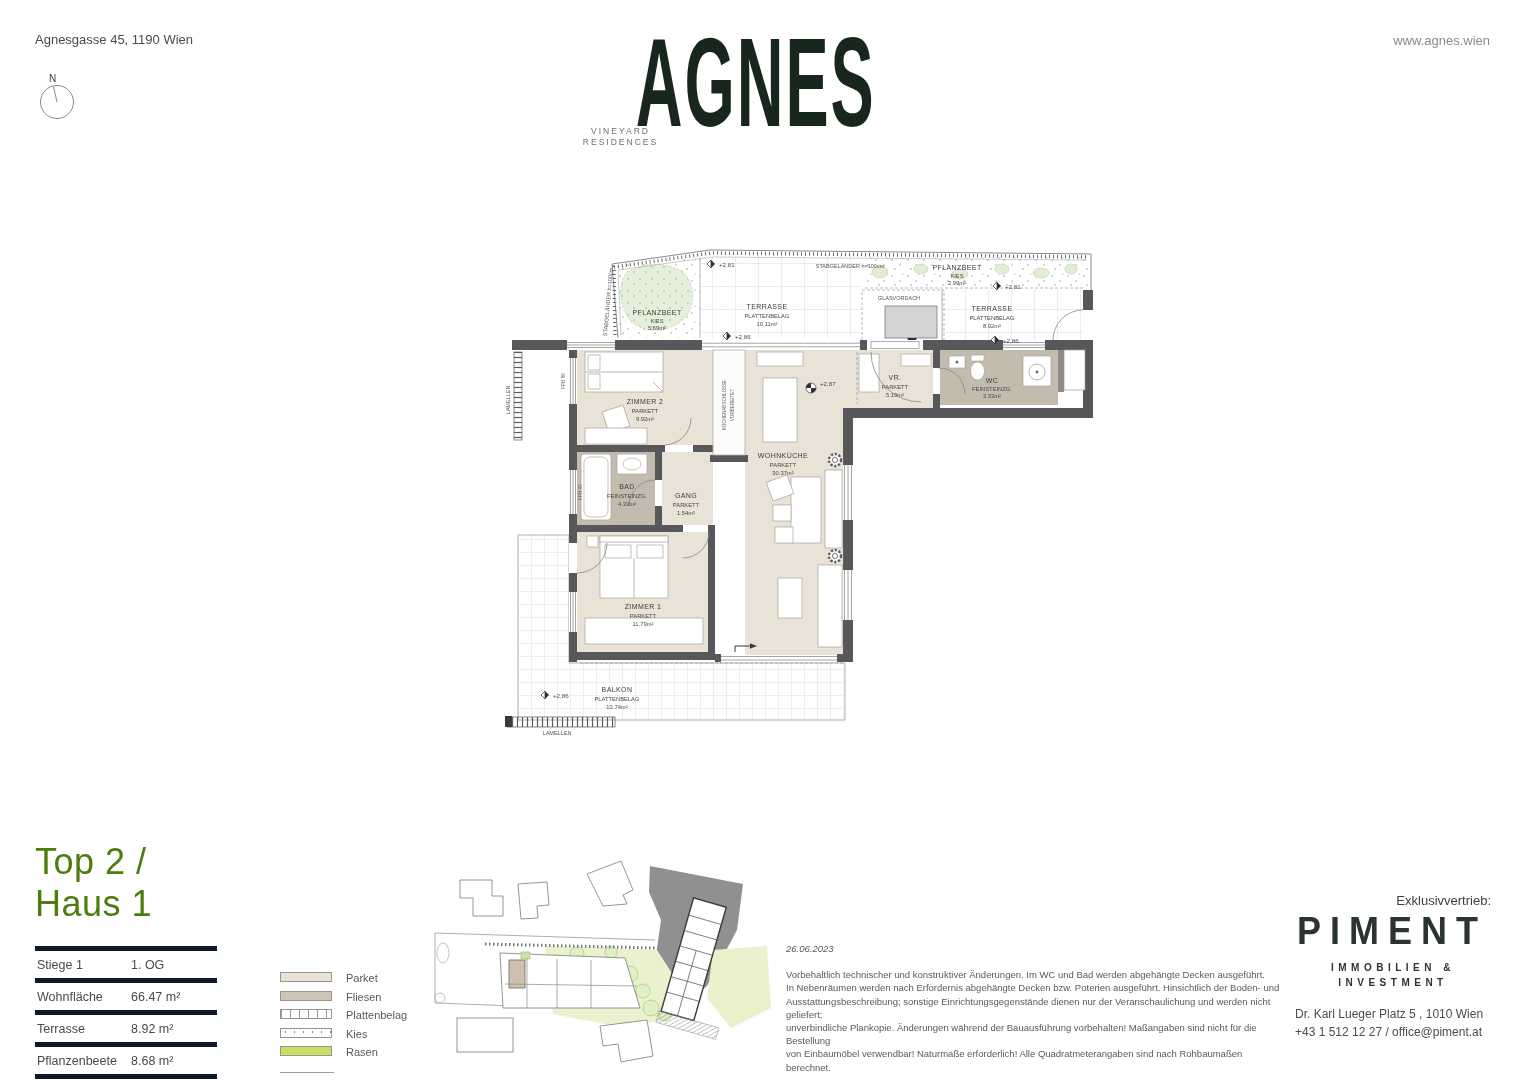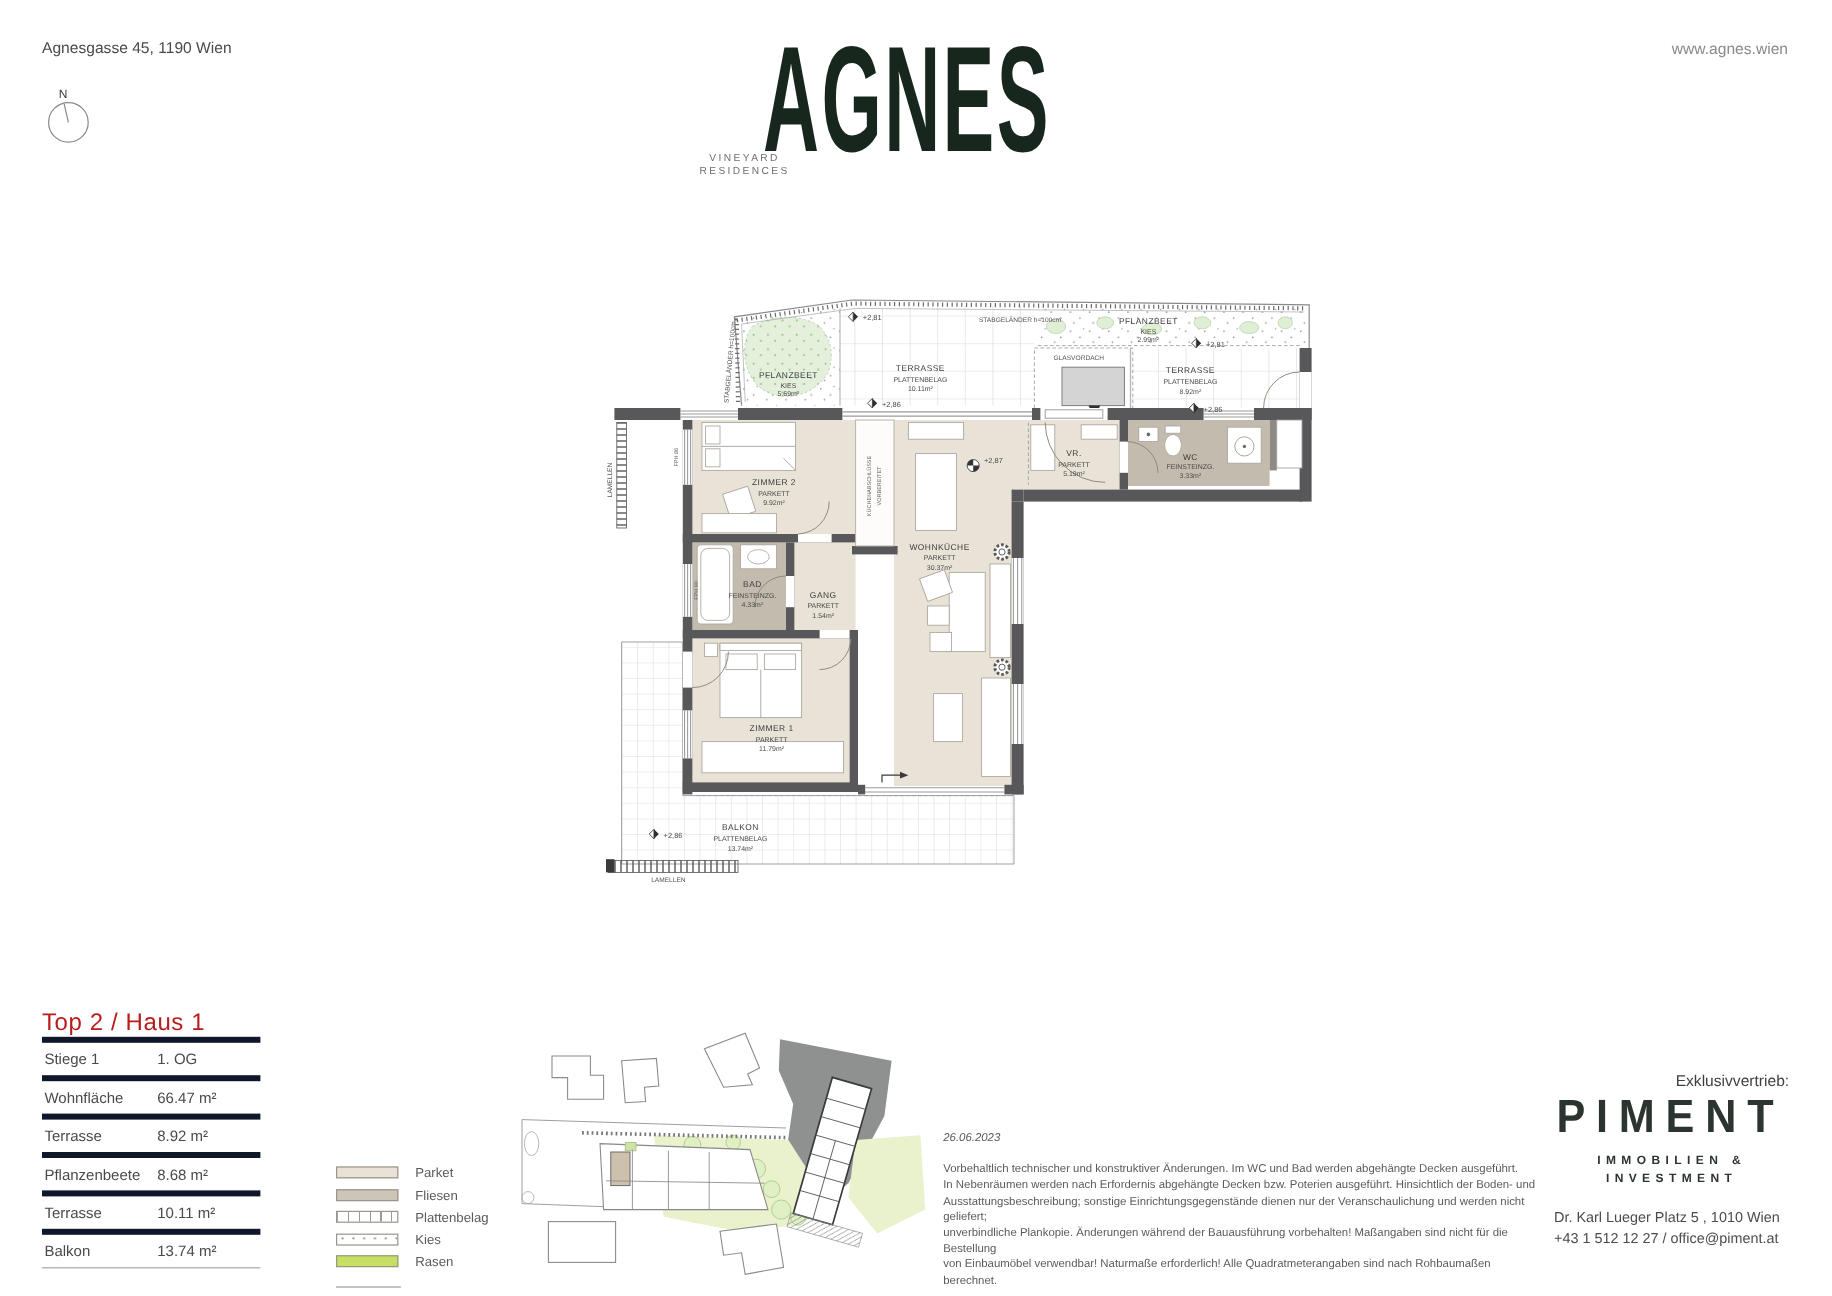--- a/index.html
+++ b/index.html
@@ -9,21 +9,21 @@
   
   .address{left:35px;top:32px;font-size:13px;color:#4a4a4a;}
   .website{right:37px;top:33px;font-size:13px;color:#8a8a8a;}
   .logo-wrap{left:0;top:20px;width:1512px;text-align:center;}
   .agnes{display:inline-block;font-size:98px;font-weight:700;letter-spacing:3px;line-height:1;
          color:#18271d;transform:scale(0.66,1.28);transform-origin:center top;}
   .logo-sub{left:4px;top:126px;width:1233px;text-align:center;font-size:8.5px;letter-spacing:2px;
             color:#6f6f6f;line-height:11px;}
   
   .unit{left:35px;top:841px;width:182px;}
-  .unit-title{font-size:20px;color:#b91c1c;letter-spacing:.5px;margin-bottom:0;}
+  .unit-title{font-size:36px;color:#4d7c0f;letter-spacing:.5px;margin-bottom:21px;}
   .unit-row{display:flex;border-top:5px solid #0f172a;padding:7px 0 6px 2px;font-size:12.5px;color:#4a4a4a;}
   .unit-row:last-child{border-bottom:1px solid #a8a8a8;}
   .unit-row .lbl{flex:0 0 94px;}
   
   .legend{left:280px;top:972px;}
   .leg-row{display:flex;height:18.5px;}
   .sw{width:52px;height:10px;border:1px solid #9a948a;box-sizing:border-box;}
   .sw-parket{background:#e9e2d6;}
   .sw-fliesen{background:#ccc5b8;}
   .sw-platten{background:

